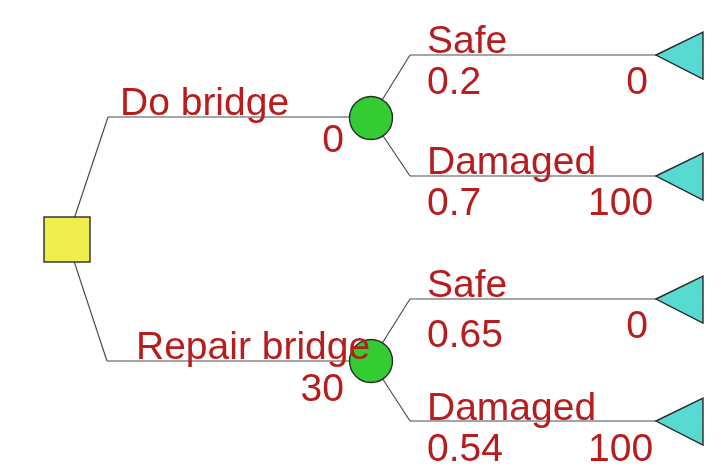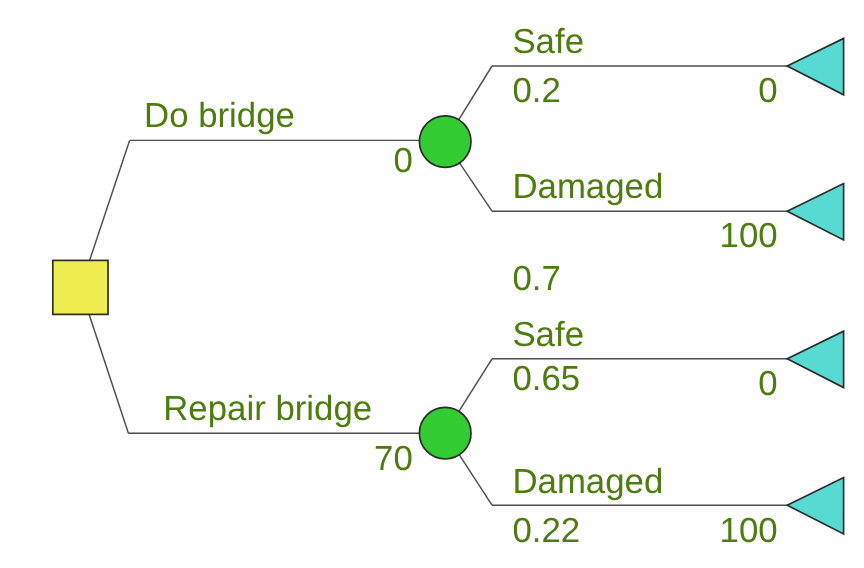--- a/index.html
+++ b/index.html
@@ -16,24 +16,24 @@
     font-family: "Liberation Sans", sans-serif;
     color: #000000;
   }
   .canvas svg {
     position: absolute;
     left: 0;
     top: 0;
   }
   .lbl {
     position: absolute;
-    font-size: 29px;
+    font-size: 39px;
     line-height: 1.05;
     white-space: nowrap;
-    color: #4d7c0f;
+    color: #b91c1c;
   }
   .num-right {
     width: 60px;
     text-align: right;
   }
 </style>
 </head>
 <body>
 
 <div class="canvas">
@@ -69,27 +69,27 @@
   </svg>
 
   <div class="lbl" style="left:120px; top:82px;">Do bridge</div>
   <div class="lbl num-right" style="left:284px; top:119px;">0</div>
 
   <div class="lbl" style="left:427px; top:20px;">Safe</div>
   <div class="lbl" style="left:427px; top:61px;">0.2</div>
   <div class="lbl num-right" style="left:588px; top:61px;">0</div>
 
   <div class="lbl" style="left:427px; top:141px;">Damaged</div>
-  <div class="lbl" style="left:427px; top:182px;margin-top:36px;">0.7</div>
+  <div class="lbl" style="left:427px; top:182px;">0.7</div>
   <div class="lbl num-right" style="left:588px; top:182px;">100</div>
 
   <div class="lbl" style="left:136px; top:326px;">Repair bridge</div>
-  <div class="lbl num-right" style="left:284px; top:368px;">70</div>
+  <div class="lbl num-right" style="left:284px; top:368px;">30</div>
 
   <div class="lbl" style="left:427px; top:264px;">Safe</div>
-  <div class="lbl" style="left:427px; top:301px;">0.65</div>
+  <div class="lbl" style="left:427px; top:314px;">0.65</div>
   <div class="lbl num-right" style="left:588px; top:305px;">0</div>
 
   <div class="lbl" style="left:427px; top:387px;">Damaged</div>
-  <div class="lbl" style="left:427px; top:428px;">0.22</div>
+  <div class="lbl" style="left:427px; top:428px;">0.54</div>
   <div class="lbl num-right" style="left:588px; top:428px;">100</div>
 
 </div>
 
 </body></html>

